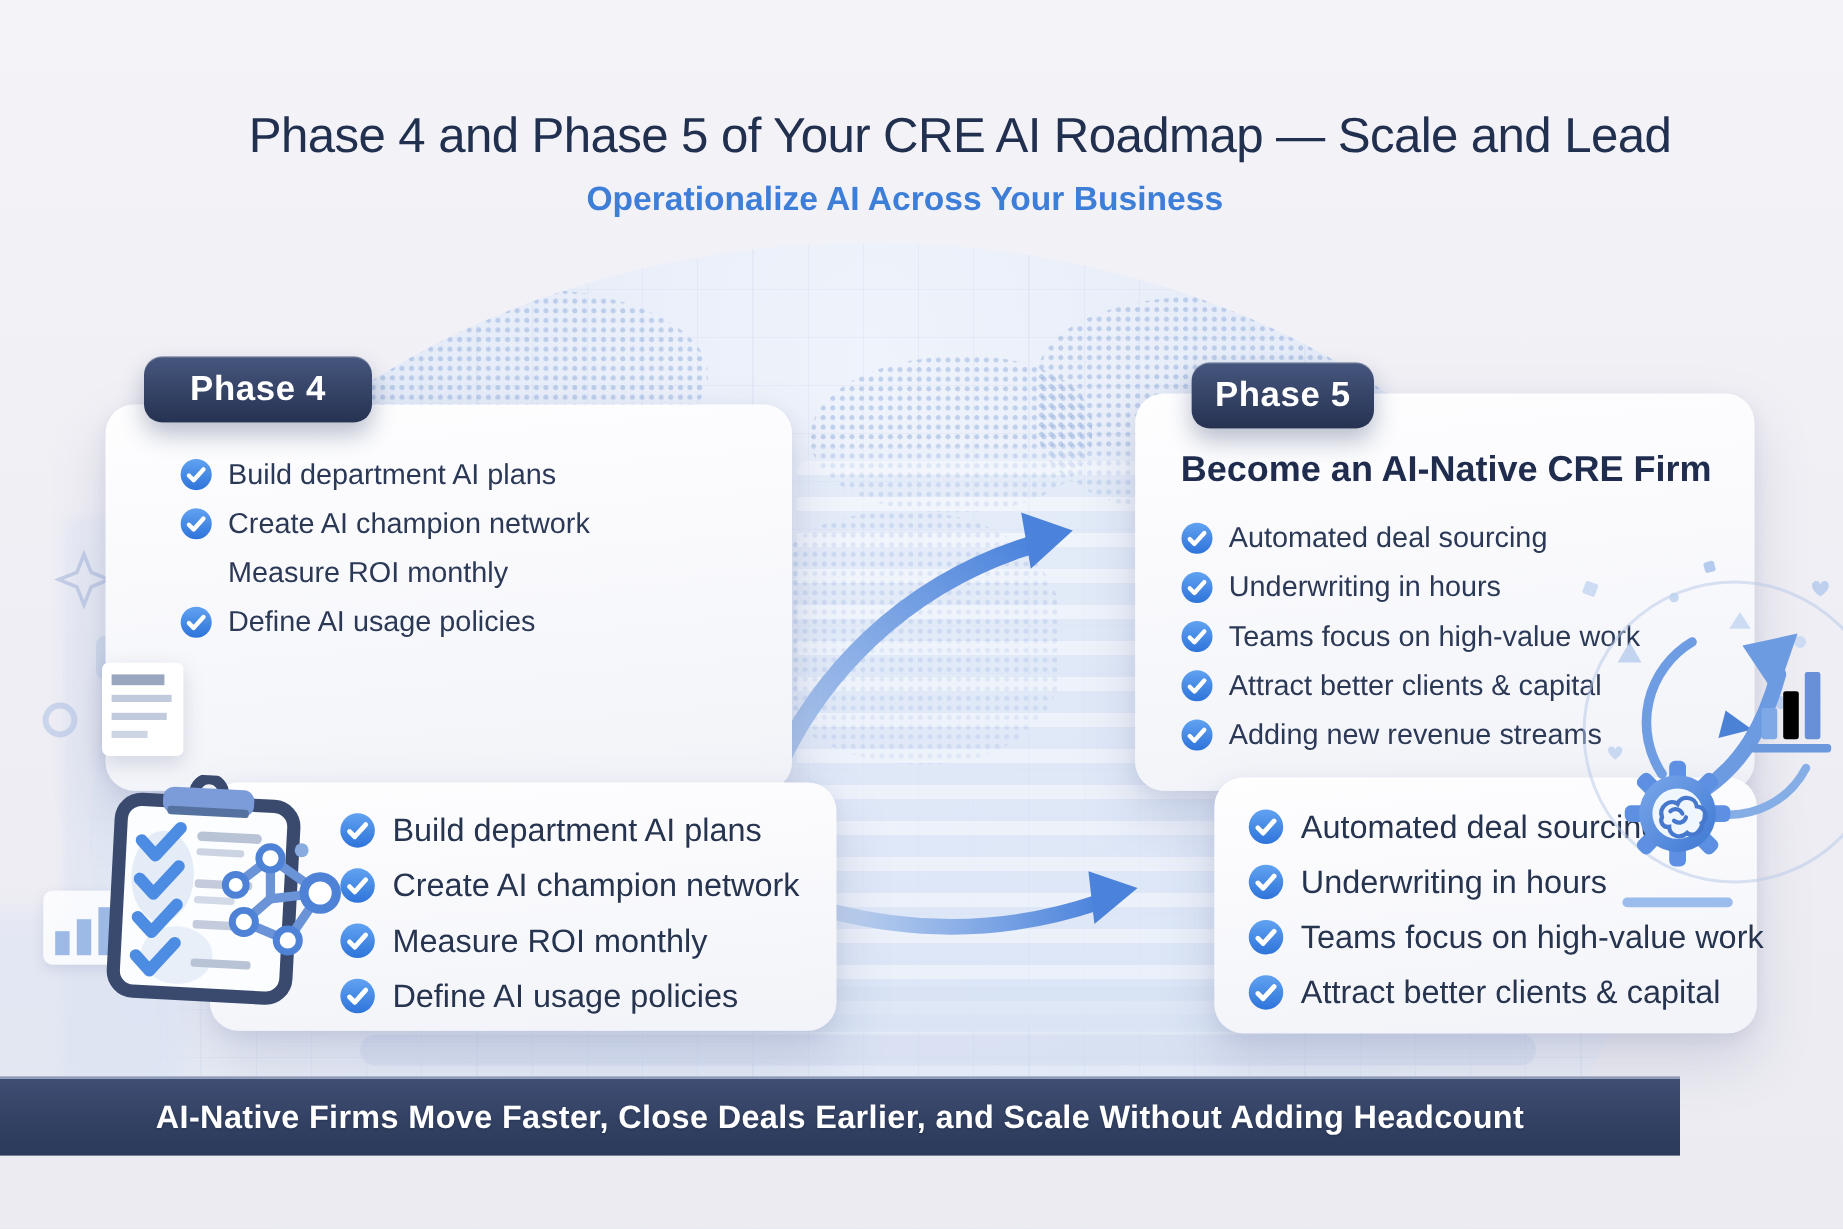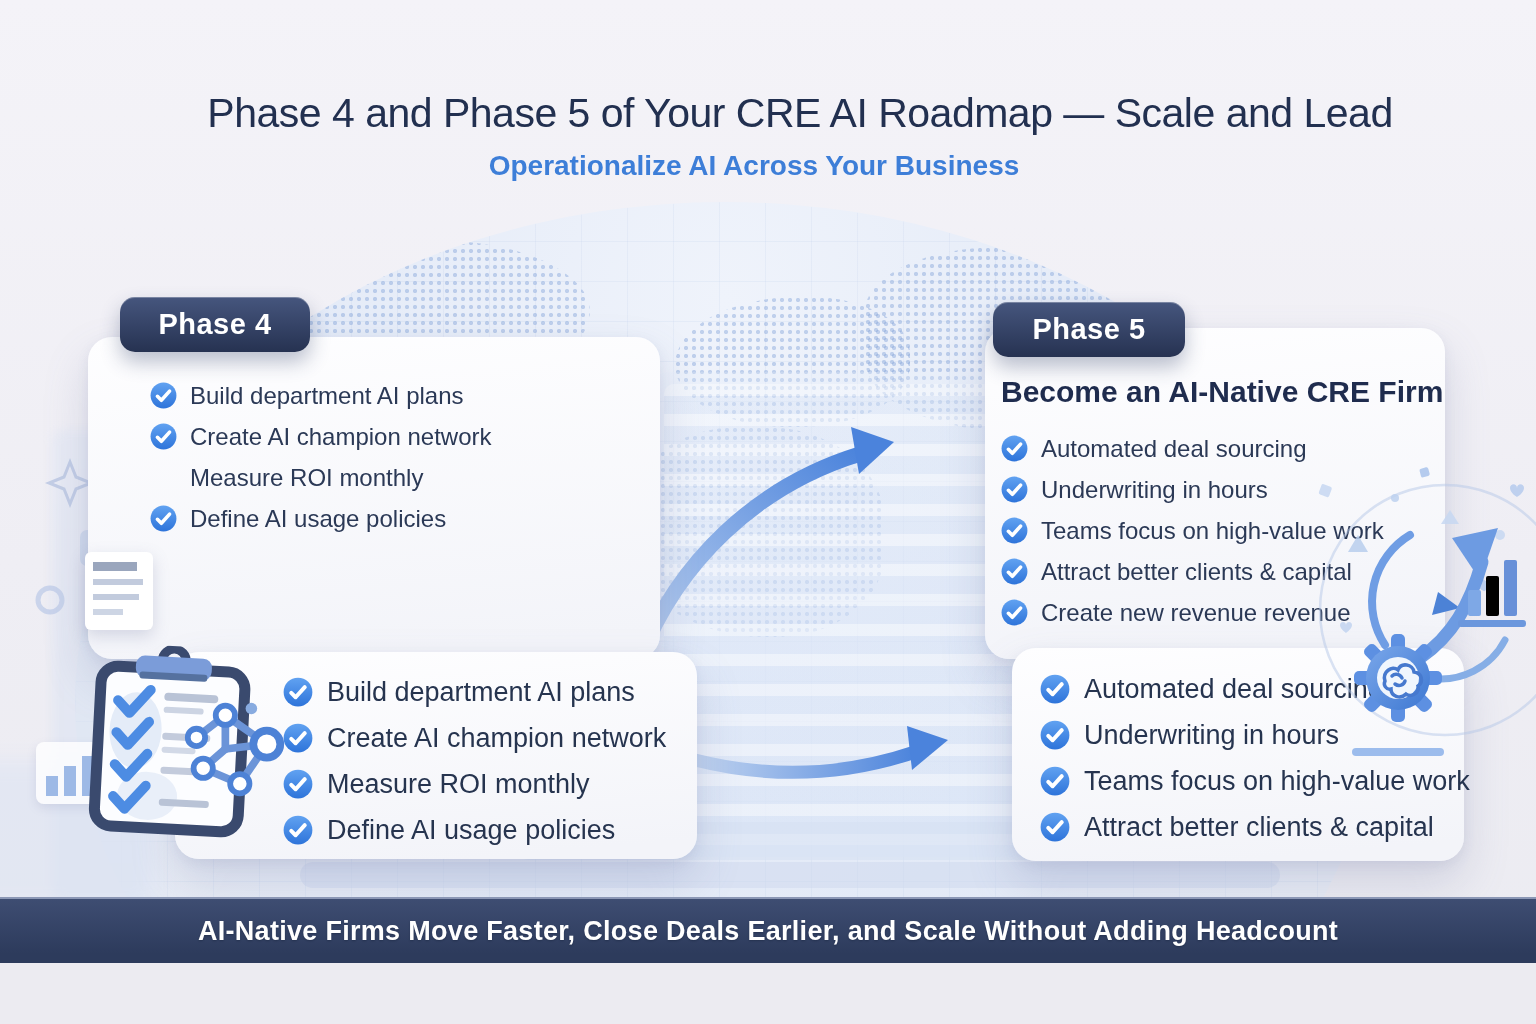--- a/index.html
+++ b/index.html
@@ -36,30 +36,30 @@
   .lband{position:absolute;left:52px;top:430px;width:92px;height:470px;border-radius:10px;
          background:linear-gradient(180deg,#e2e8f5,#d7e0f1);opacity:.55;filter:blur(5px);z-index:2;}
   .lblob{position:absolute;left:-30px;top:760px;width:190px;height:150px;background:#dde4f3;
          opacity:.6;filter:blur(10px);z-index:2;}
 
   
   .card{position:absolute;border-radius:24px;box-sizing:border-box;
         background:linear-gradient(175deg,#fefeff 0%,#f3f4f9 92%);
         box-shadow:0 22px 45px rgba(105,115,160,.22),0 4px 12px rgba(120,130,170,.12);z-index:5;}
   #card-p4{left:88px;top:337px;width:572px;height:322px;padding:38px 20px 0 62px;}
-  #card-p5{left:985px;top:328px;width:460px;height:331px;padding:47px 8px 0 16px;}
+  #card-p5{left:946px;top:328px;width:516px;height:331px;padding:47px 8px 0 38px;}
   #card-p4b{left:175px;top:652px;width:522px;height:207px;padding:17px 8px 0 108px;}
   #card-p5b{left:1012px;top:648px;width:452px;height:213px;padding:18px 8px 0 28px;}
 
   .badge{position:absolute;display:flex;align-items:center;justify-content:center;height:55px;
          border-radius:15px;background:linear-gradient(180deg,#46567e 0%,#263251 100%);
          color:#fff;font-size:29px;font-weight:bold;letter-spacing:.5px;z-index:6;
          box-shadow:0 10px 20px rgba(45,60,100,.32),inset 0 1px 0 rgba(255,255,255,.28);}
   #badge-p4{left:120px;top:297px;width:190px;}
-  #badge-p5{left:993px;top:302px;width:192px;}
+  #badge-p5{left:993px;top:302px;width:152px;}
 
   .card-heading{font-size:30px;font-weight:bold;color:#1f2c4e;margin:0 0 19px 0;white-space:nowrap;}
   .items .row{display:flex;align-items:center;height:41px;gap:13px;}
   .chk{width:27px;height:27px;flex:0 0 27px;display:block;}
   .items .lbl{font-size:24px;color:#2b3956;white-space:nowrap;}
   .items.big .row{height:46px;gap:14px;}
   .items.big .chk{width:30px;height:30px;flex-basis:30px;}
   .items.big .lbl{font-size:27px;color:#26344f;}
 
   
@@ -77,21 +77,21 @@
         background-position:10px 34px,28px 24px,46px 14px;}
 
   .dec-svg{position:absolute;z-index:2;}
   #clipboard{position:absolute;left:90px;top:646px;width:160px;height:192px;z-index:7;
              transform:rotate(3deg);}
   #molecule{position:absolute;left:182px;top:700px;width:106px;height:98px;z-index:8;}
   #flow-arrows{position:absolute;left:560px;top:400px;z-index:4;}
   #growth{position:absolute;left:1300px;top:440px;z-index:6;}
 
   
-  .banner{position:absolute;left:0;top:897px;width:1536px;height:66px;z-index:10;
+  .banner{position:absolute;left:0;top:897px;width:1400px;height:66px;z-index:10;
           background:linear-gradient(180deg,#3e4d72 0%,#2d3b5c 85%);
           border-top:2px solid #8road;border-top:2px solid #8b97b5;
           display:flex;align-items:center;justify-content:center;box-sizing:border-box;}
   .banner span{color:#ffffff;font-size:27px;font-weight:bold;letter-spacing:.3px;
           text-shadow:0 1px 2px rgba(10,20,40,.3);white-space:nowrap;}
   .footer{position:absolute;left:0;top:963px;width:1536px;height:61px;background:#ecebf1;z-index:9;}
 </style>
 </head>
 <body>
 
@@ -210,21 +210,21 @@
       <div class="row">
         <svg class="chk" viewBox="0 0 24 24">
             <use href="#chksym"></use>
           </svg>
         <span class="lbl">Attract better clients &amp; capital</span>
       </div>
       <div class="row">
         <svg class="chk" viewBox="0 0 24 24">
             <use href="#chksym"></use>
           </svg>
-        <span class="lbl">Create new revenue revenue</span>
+        <span class="lbl">Adding new revenue streams</span>
       </div>
     </div>
   </div>
 
   <div class="card" id="card-p4b">
     <div class="items big">
       <div class="row">
         <svg class="chk" viewBox="0 0 24 24">
             <use href="#chksym"></use>
           </svg>

